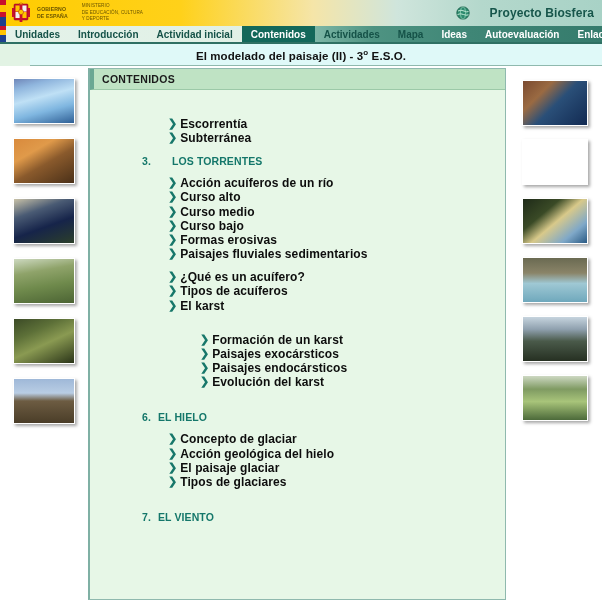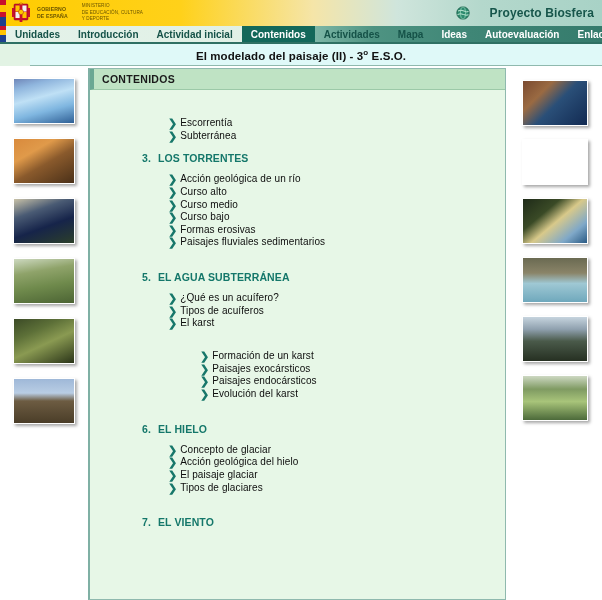--- a/index.html
+++ b/index.html
@@ -159,21 +159,21 @@
   }
   .item.deep { margin-left:100px; }
   .chev {
     color:#17776a; font-weight:bold;
     font-size:11px;
     margin-right:3px;
     flex:0 0 auto;
     line-height:1.15;
   }
   .item-label {
-    font-size:10px; font-weight:normal; color:#0d0d0d;
+    font-size:12px; font-weight:bold; color:#0d0d0d;
     letter-spacing:.1px;
   }
 </style>
 </head>
 <body>
 
 <div class="gov-header">
   <div class="flag-strip"></div>
   <div class="crest">
     <svg width="22" height="22" viewBox="0 0 22 22">
@@ -246,25 +246,25 @@
         <div class="items">
           <div class="item">
             <span class="chev">❯</span>
             <span class="item-label">Escorrentía</span>
           </div>
           <div class="item">
             <span class="chev">❯</span>
             <span class="item-label">Subterránea</span>
           </div>
         </div>
-        <div class="sec sec-gap-sm"><span>3.</span><span style="margin-left: 4px;"> LOS TORRENTES</span></div>
+        <div class="sec sec-gap-sm"><span>3.</span><span style="margin-left: 18px;"> LOS TORRENTES</span></div>
         <div class="items">
           <div class="item">
             <span class="chev">❯</span>
-            <span class="item-label">Acción geológica de un río</span>
+            <span class="item-label">Acción acuíferos de un río</span>
           </div>
           <div class="item">
             <span class="chev">❯</span>
             <span class="item-label">Curso alto</span>
           </div>
           <div class="item">
             <span class="chev">❯</span>
             <span class="item-label">Curso medio</span>
           </div>
           <div class="item">
@@ -273,21 +273,20 @@
           </div>
           <div class="item">
             <span class="chev">❯</span>
             <span class="item-label">Formas erosivas</span>
           </div>
           <div class="item">
             <span class="chev">❯</span>
             <span class="item-label">Paisajes fluviales sedimentarios</span>
           </div>
         </div>
-        <div class="sec sec-gap-lg"><span>5.</span><span style="margin-left: 4px;"> EL AGUA SUBTERRÁNEA</span></div>
         <div class="items">
           <div class="item">
             <span class="chev">❯</span>
             <span class="item-label">¿Qué es un acuífero?</span>
           </div>
           <div class="item">
             <span class="chev">❯</span>
             <span class="item-label">Tipos de acuíferos</span>
           </div>
           <div class="item">

